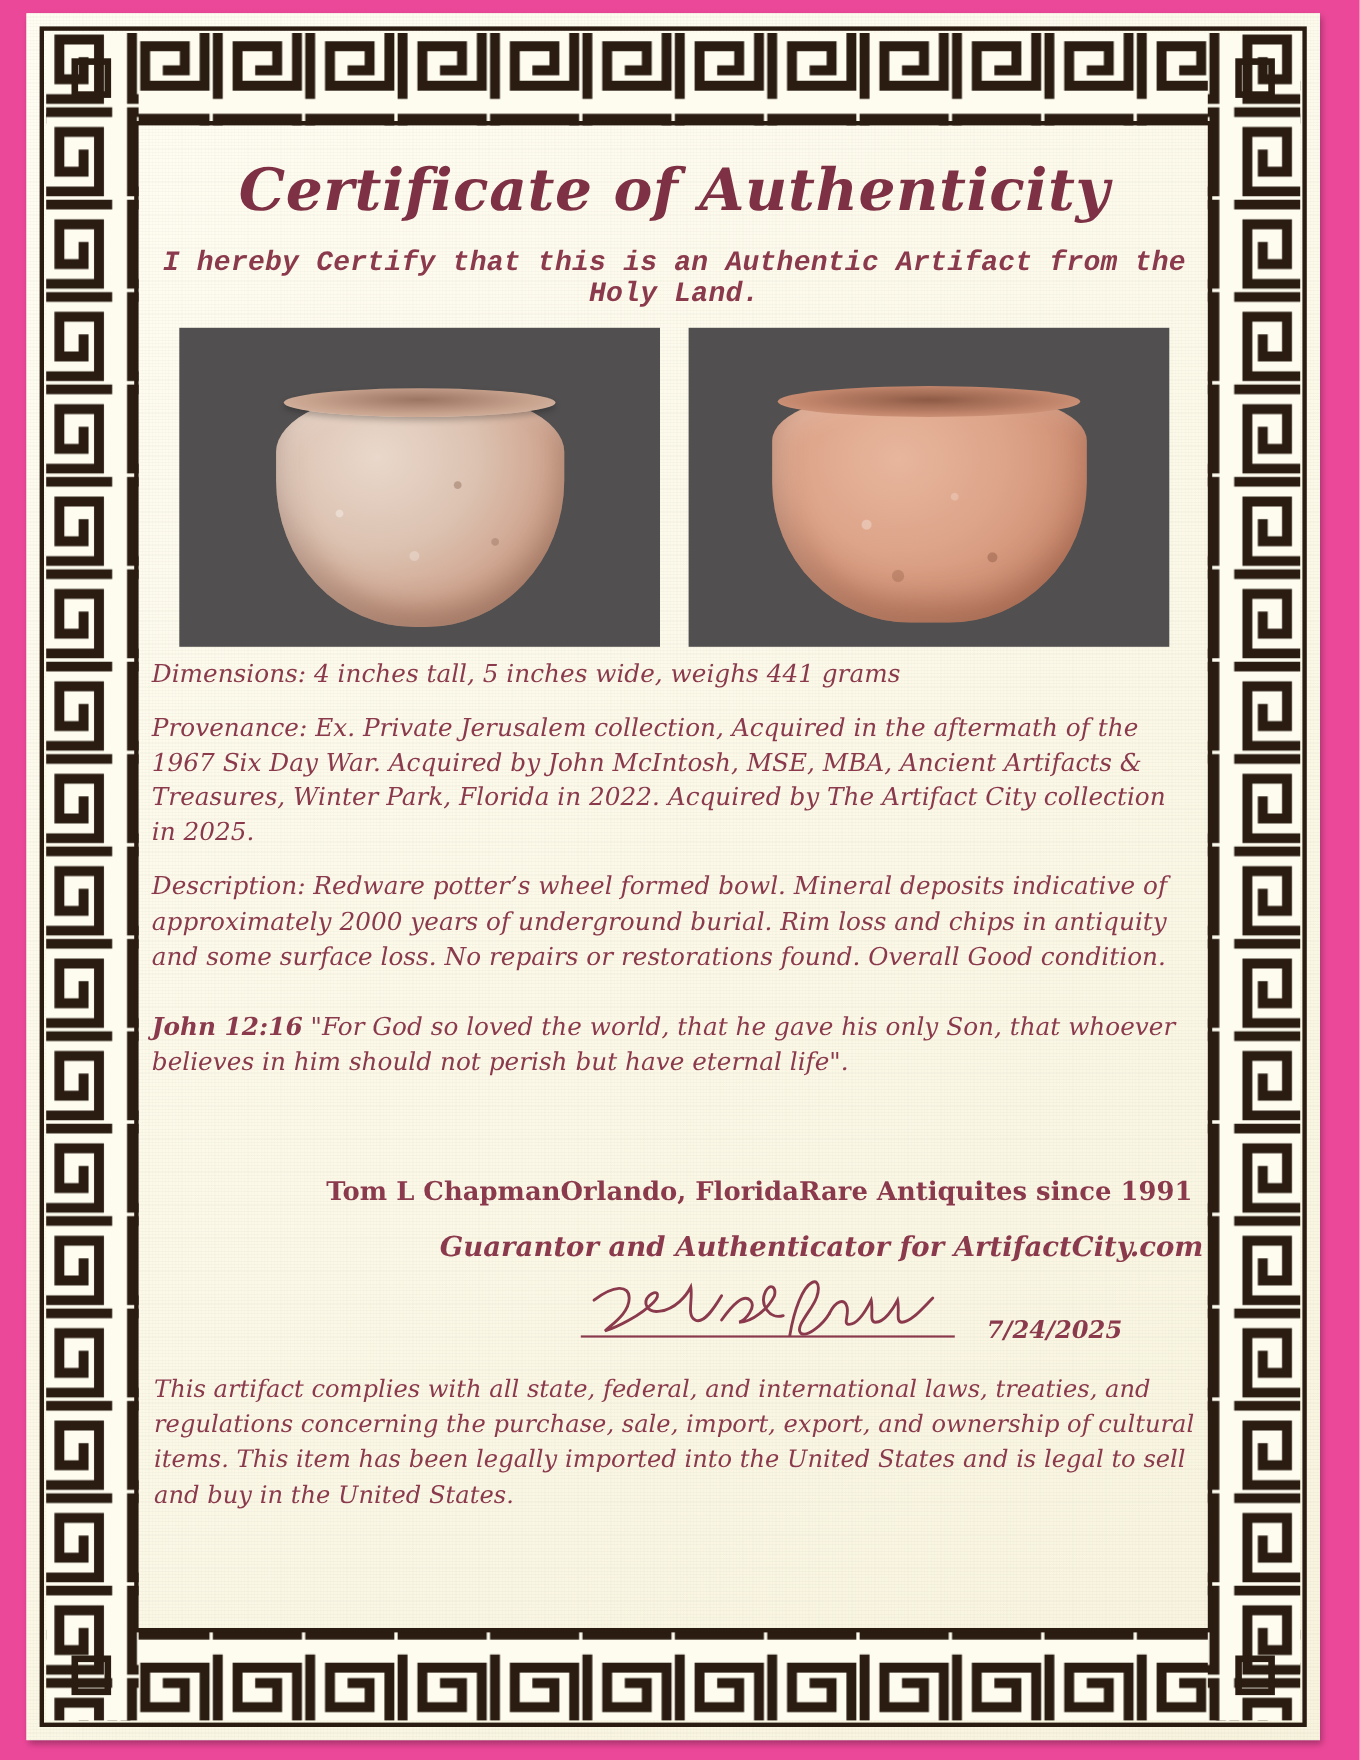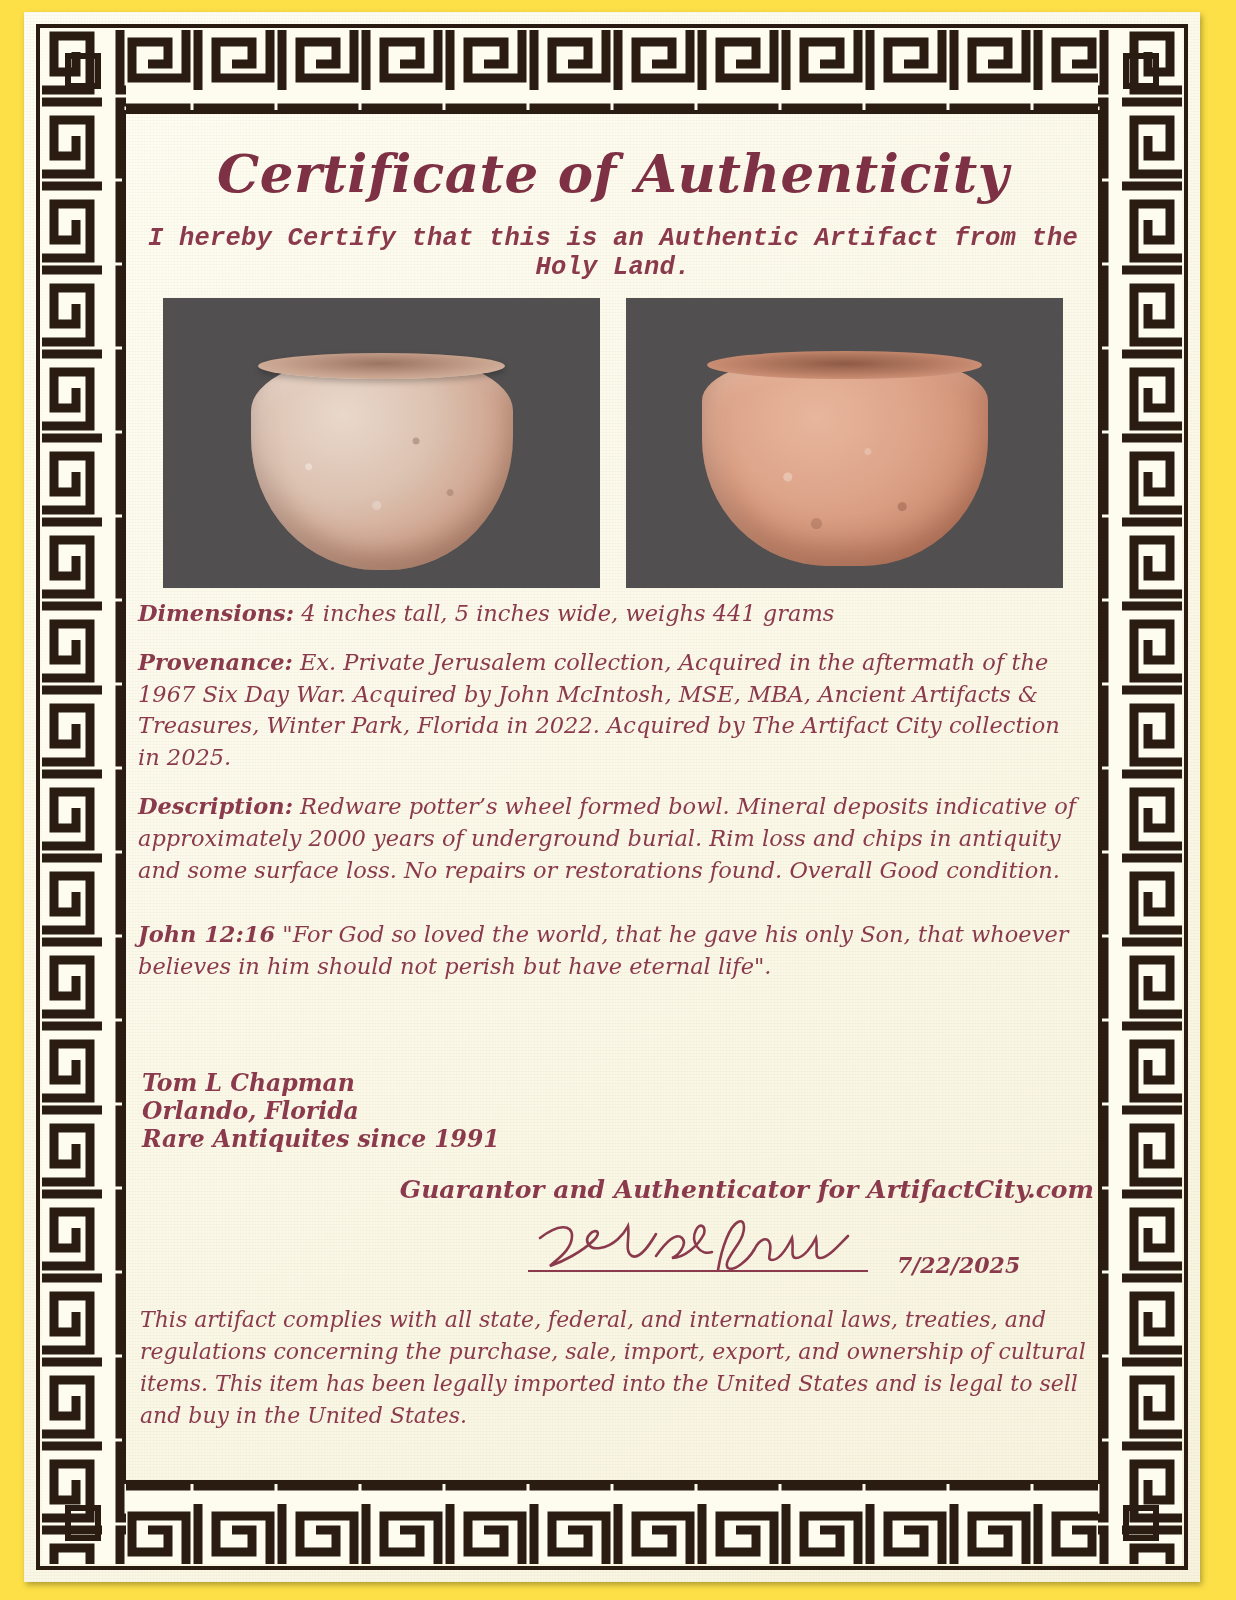--- a/index.html
+++ b/index.html
@@ -12,21 +12,21 @@
     height: 1600px;
     font-family: "Liberation Serif", serif;
     overflow: hidden;
   }
 
   
   .page {
     position: relative;
     width: 1236px;
     height: 1600px;
-    background: #fde047;
+    background: #ec4899;
   }
   .sheet {
     position: absolute;
     left: 24px;
     top: 12px;
     width: 1176px;
     height: 1570px;
     background: #fdfcef;
     box-shadow: 2px 3px 6px rgba(0,0,0,0.30);
     overflow: hidden;
@@ -152,41 +152,39 @@
 
   .field {
     font-family: "DejaVu Serif", serif;
     font-style: italic;
     font-size: 22.5px;
     line-height: 1.42;
     color: #8a3a4c;
     margin: 0 6px 17px 6px;
     text-align: left;
   }
-  .field .label { font-weight: bold; }
+  .field .label { font-weight: normal; }
   .verse {
     font-family: "DejaVu Serif", serif;
     font-style: italic;
     font-size: 22.5px;
     line-height: 1.42;
     color: #8a3a4c;
     margin: 32px 6px 0 6px;
   }
   .verse .ref { font-weight: bold; }
 
   .signers {
     display: flex;
     justify-content: flex-end;
     font-family: "DejaVu Serif", serif;
-    font-style: italic;
     font-weight: bold;
     font-size: 23.5px;
     color: #8a3a4c;
     margin: 86px 10px 0 10px;
-    flex-direction: column;
   }
   .guarantor {
     font-family: "DejaVu Serif", serif;
     font-style: italic;
     font-weight: bold;
     font-size: 25px;
     color: #8a3a4c;
     text-align: right;
     margin-top: 22px;
   }
@@ -320,20 +318,20 @@
       <div class="sign-row">
         <svg class="sig" viewBox="0 0 330 62">
           <g fill="none" stroke="#8a3a4c" stroke-width="2.6" stroke-linecap="round">
             <path d="M8 22 C26 8, 40 8, 40 20 C40 34, 24 44, 18 50 C30 46, 50 36, 62 24 C70 16, 64 12, 58 18 C52 24, 56 34, 68 32 C82 30, 92 18, 96 10 C98 22, 92 36, 100 40 C108 44, 118 28, 124 18"></path>
             <path d="M124 40 C134 26, 144 16, 150 22 C156 28, 146 40, 140 42 C152 42, 166 30, 172 18 C174 10, 168 6, 164 14 C158 26, 168 40, 180 36"></path>
             <path d="M186 54 C190 30, 198 10, 206 6 C214 2, 214 16, 206 28 C198 40, 192 48, 196 52 C202 56, 216 44, 222 34"></path>
             <path d="M222 34 C228 22, 236 20, 238 28 C240 36, 234 44, 240 44 C248 44, 256 30, 260 22 C262 32, 258 42, 264 42 C272 42, 280 30, 284 22 C286 32, 282 42, 288 42 C296 42, 306 30, 316 20"></path>
           </g>
         </svg>
         <div class="sig-line"></div>
-        <div class="sig-date">7/22/2025</div>
+        <div class="sig-date">7/24/2025</div>
       </div>
 
       <div class="legal">This artifact complies with all state, federal, and international laws, treaties, and regulations concerning the purchase, sale, import, export, and ownership of cultural items. This item has been legally imported into the United States and is legal to sell and buy in the United States.</div>
 
     </div>
   </div>
 </div>
 
 </body></html>

